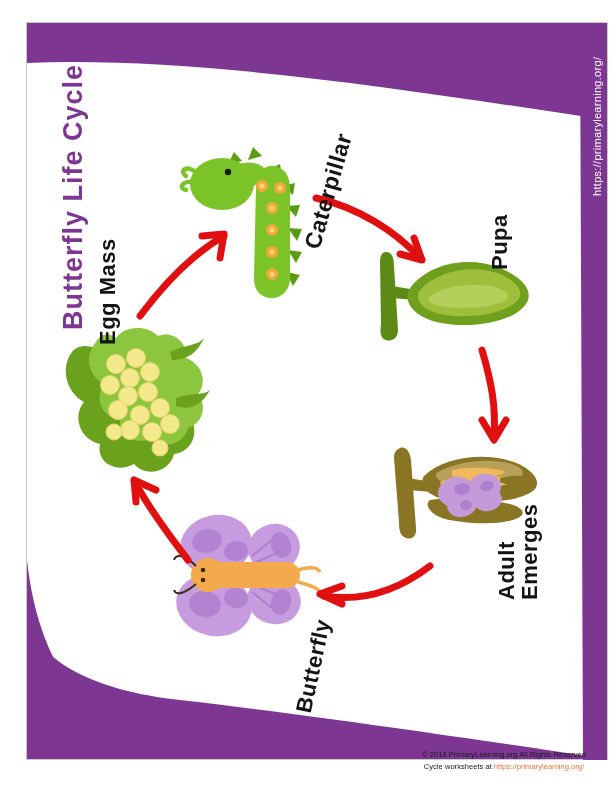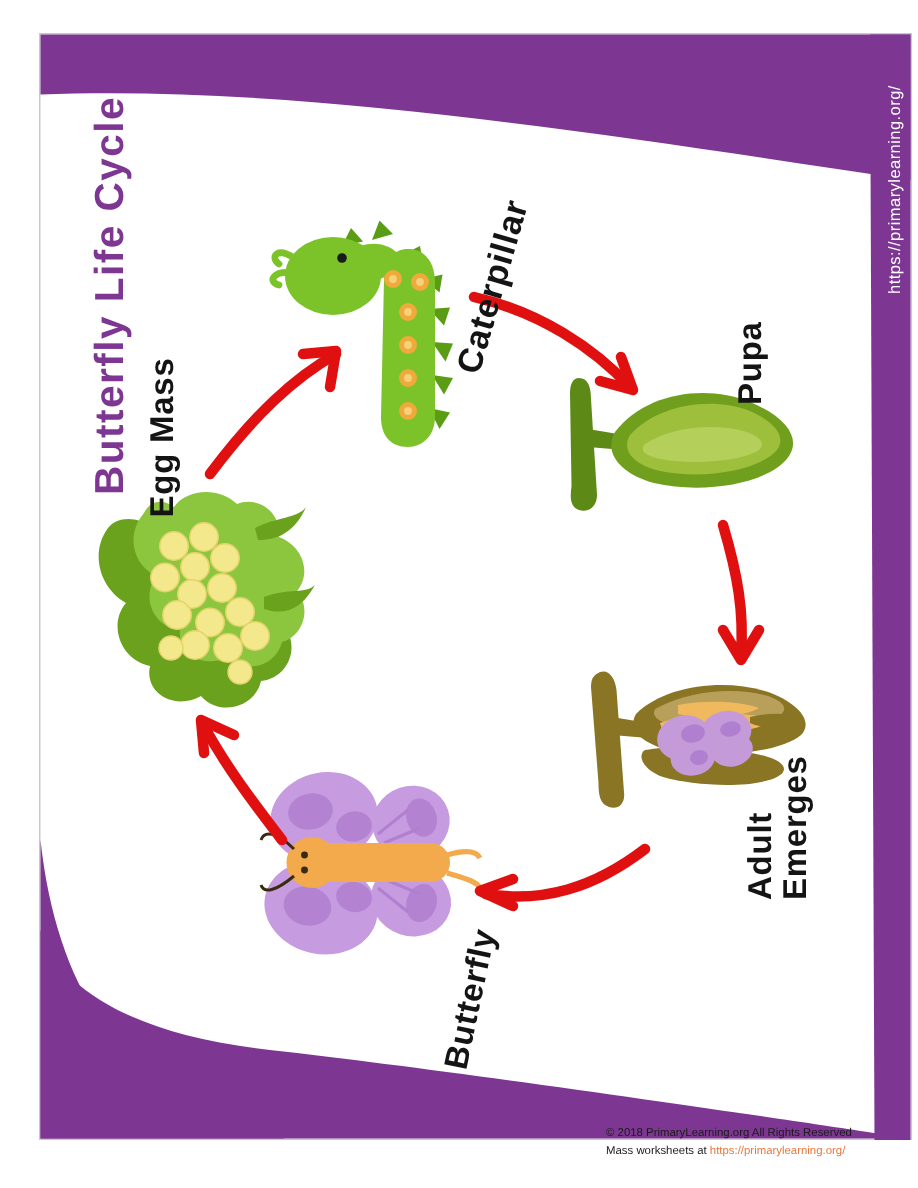--- a/index.html
+++ b/index.html
@@ -16,21 +16,21 @@
   .lbl{position:absolute;color:#141414;font-weight:600;white-space:pre;
        letter-spacing:.5px;line-height:1.05;}
 
   .title{position:absolute;color:#7d3792;font-weight:bold;font-size:27px;
          letter-spacing:1px;white-space:nowrap;
          transform-origin:0 0;transform:rotate(-90deg);}
 
   .vurl{position:absolute;color:#ffffff;font-size:11px;white-space:nowrap;
         transform-origin:0 0;transform:rotate(-90deg);letter-spacing:.3px;}
 
-  .footer{position:absolute;left:404px;top:749px;width:200px;text-align:left;
+  .footer{position:absolute;left:404px;top:749px;width:200px;text-align:center;
           font-size:7.6px;color:#1a1a1a;line-height:1.55;}
   .footer .url{color:#e8763a;}
 
   .l-egg   {left:96px; top:345px; font-size:22px;transform-origin:0 0;transform:rotate(-90deg);}
   .l-cat   {left:300px;top:245px; font-size:23px;transform-origin:0 0;transform:rotate(-74deg);}
   .l-pupa  {left:488px;top:270px; font-size:22px;transform-origin:0 0;transform:rotate(-90deg);}
   .l-adult {left:495px;top:600px; font-size:22px;transform-origin:0 0;transform:rotate(-90deg);text-align:left;}
   .l-bfly  {left:292px;top:710px; font-size:22px;transform-origin:0 0;transform:rotate(-78deg);}
 </style>
 </head>
@@ -216,16 +216,16 @@
 
   <div class="lbl l-egg">Egg Mass</div>
   <div class="lbl l-cat">Caterpillar</div>
   <div class="lbl l-pupa">Pupa</div>
   <div class="lbl l-adult">Adult
 Emerges</div>
   <div class="lbl l-bfly">Butterfly</div>
 
   <div class="footer">
     <div>© 2018 PrimaryLearning.org All Rights Reserved</div>
-    <div><span>Mass worksheets at </span><span class="url">https://primarylearning.org/</span></div>
+    <div><span>Cycle worksheets at </span><span class="url">https://primarylearning.org/</span></div>
   </div>
 
 </div>
 
 </body></html>

